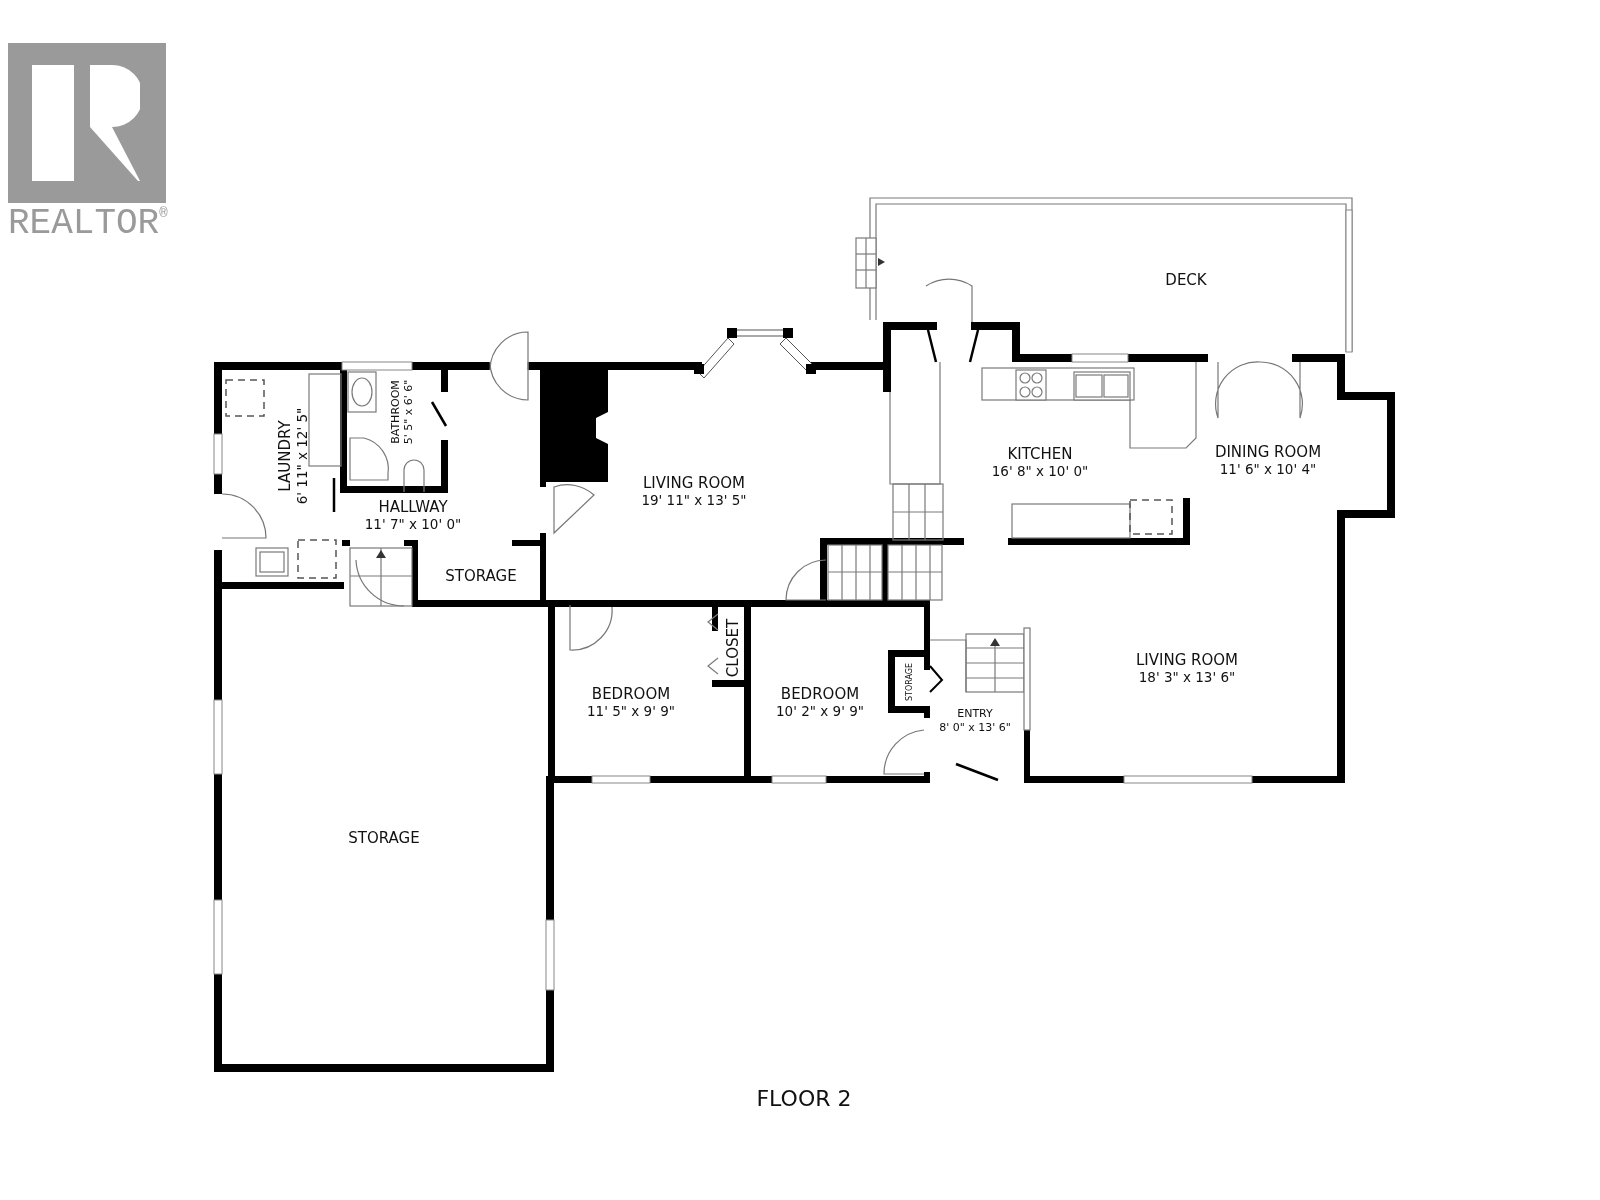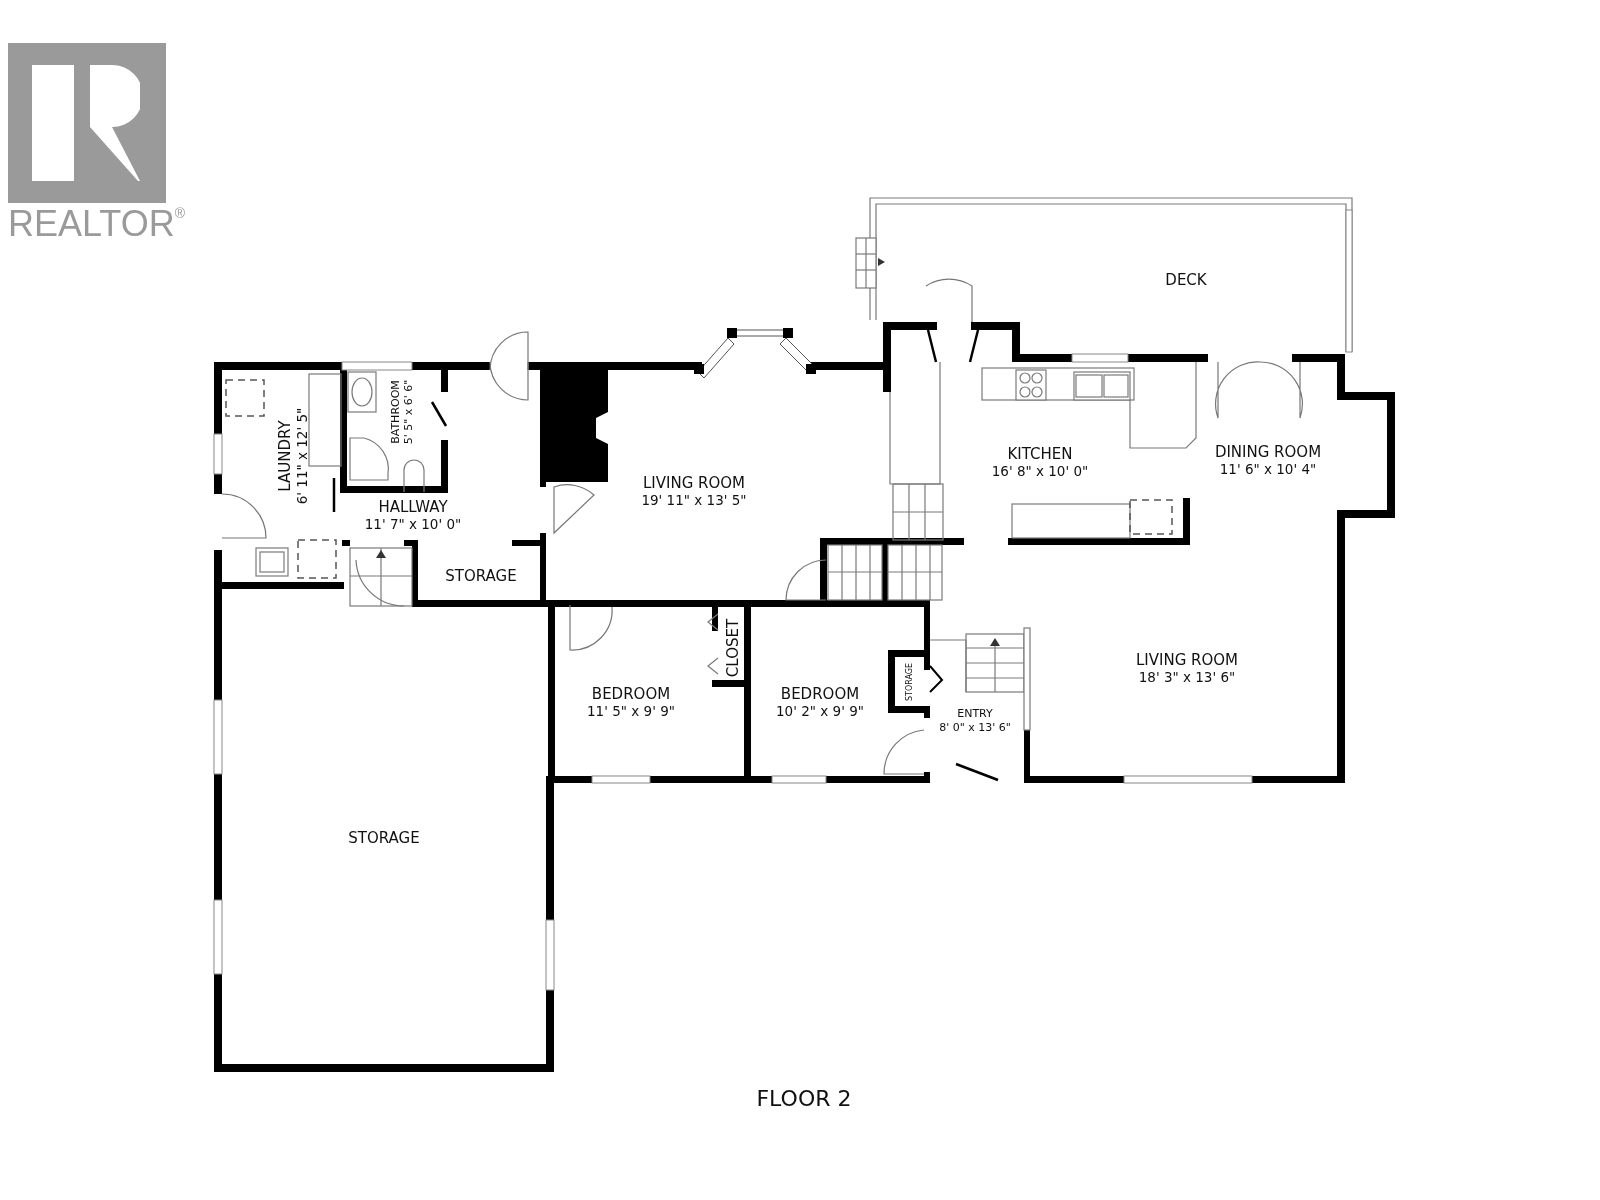--- a/index.html
+++ b/index.html
@@ -1,21 +1,21 @@
 <!DOCTYPE html>
 <html><head>
 <meta charset="utf-8">
 <style>
   html,body{margin:0;padding:0;background:#ffffff;}
   body{width:1600px;height:1200px;position:relative;overflow:hidden;font-family:"DejaVu Sans","Liberation Sans",sans-serif;}
   .logo{position:absolute;left:8px;top:43px;width:176px;height:200px;}
   .logo-box{position:absolute;left:0;top:0;width:158px;height:160px;background:#9a9a9a;}
   .logo-bar{position:absolute;left:24px;top:22px;width:42px;height:116px;background:#fff;}
   .logo-r{position:absolute;left:82px;top:22px;width:50px;height:116px;}
-  .logo-text{position:absolute;left:0;top:160px;font-family:Liberation Sans, sans-serif;font-size:36px;color:#9a9a9a;letter-spacing:0px;}
+  .logo-text{position:absolute;left:0;top:160px;font-family:Liberation Mono, monospace;font-size:36px;color:#9a9a9a;letter-spacing:0px;}
   .logo-text sup{font-size:14px;vertical-align:top;position:relative;top:2px;}
   svg.plan{position:absolute;left:0;top:0;}
   .wall{fill:#000;}
   .thin{fill:none;stroke:#7a7a7a;stroke-width:1.2;}
   .thinb{fill:#fff;stroke:#7a7a7a;stroke-width:1.2;}
   .dash{fill:none;stroke:#555;stroke-width:1.5;stroke-dasharray:7 5;}
   .lbl{font-family:"DejaVu Sans",sans-serif;font-size:15px;fill:#111;text-anchor:middle;}
   .dim{font-family:"DejaVu Sans",sans-serif;font-size:13.5px;fill:#111;text-anchor:middle;}
   .small{font-family:"DejaVu Sans",sans-serif;font-size:11px;fill:#111;text-anchor:middle;}
   .tiny{font-family:"DejaVu Sans",sans-serif;font-size:8px;fill:#111;text-anchor:middle;}

